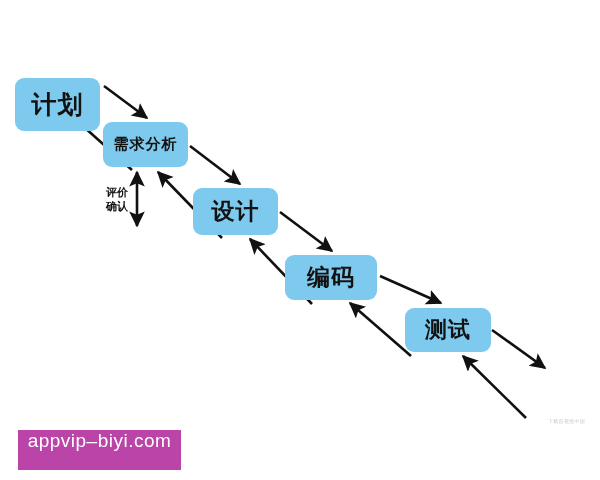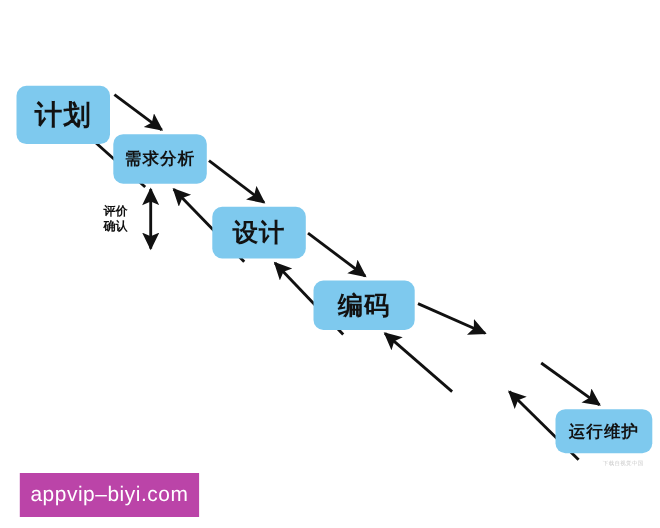--- a/index.html
+++ b/index.html
@@ -43,35 +43,35 @@
   #node-code       { left: 285px; top: 255px; width: 92px;  height: 45px; font-size: 23px; }
   #node-test       { left: 405px; top: 308px; width: 86px;  height: 44px; font-size: 22px; }
   #node-maintain   { left: 505px; top: 372px; width: 88px;  height: 40px; font-size: 15px; }
 
   .edge-label {
     position: absolute;
     font-size: 11px;
     line-height: 14px;
     color: #111111;
     font-weight: bold;
-    text-align: left;
+    text-align: right;
     z-index: 4;
     white-space: pre;
   }
   #label-evaluate { left: 94px; top: 185px; width: 34px; }
 
   #watermark-banner {
     position: absolute;
     left: 18px;
     top: 430px;
     width: 163px;
     height: 40px;
     background: #bb44a8;
     display: flex;
-    align-items: center;
+    align-items: flex-start;
     justify-content: center;
     z-index: 5;
   }
   #watermark-text {
     color: #ffffff;
     font-size: 19px;
     letter-spacing: 0.5px;
   }
   #corner-watermark {
     position: absolute;
@@ -132,24 +132,24 @@
 
 
   <div class="node" id="node-code">
     <span>编码</span>
   </div>
 
   <div class="node" id="node-design">
     <span>设计</span>
   </div>
 
+  <div class="node" id="node-test">
+    <span>测试</span>
+  </div>
 
-  <div class="node" id="node-maintain">
-    <span>运行维护</span>
-  </div>
 
   <div class="edge-label" id="label-evaluate">评价
 确认</div>
 
   <div id="watermark-banner">
     <span id="watermark-text">appvip–biyi.com</span>
   </div>
 
   <div id="corner-watermark">下载自视觉中国</div>
 

